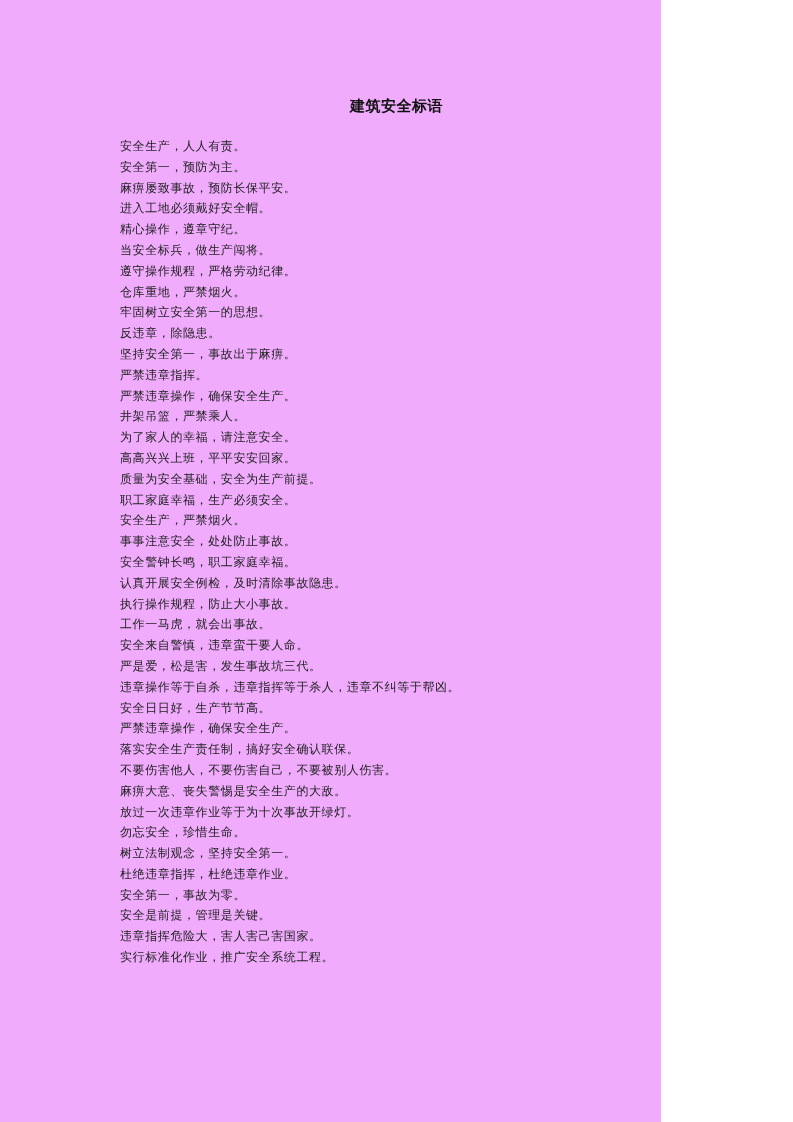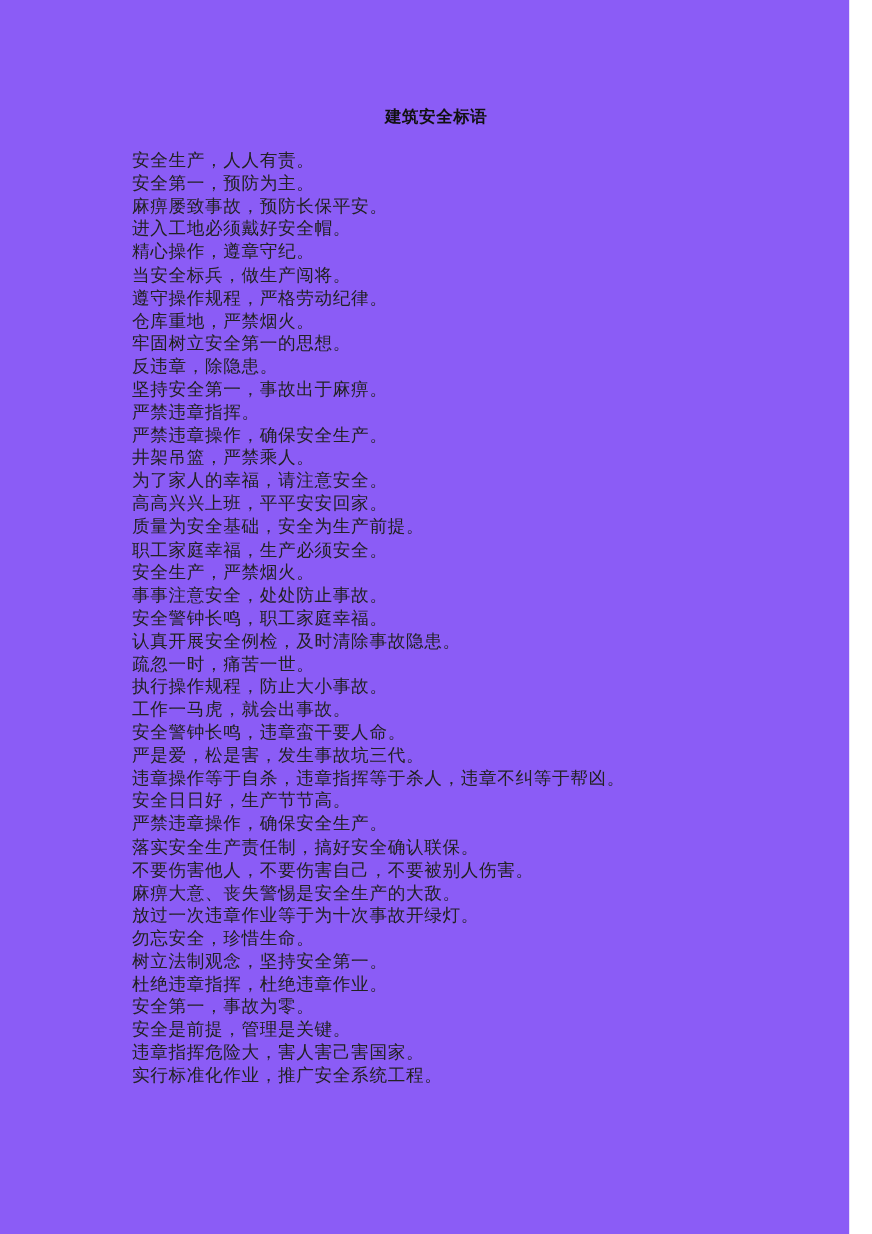--- a/index.html
+++ b/index.html
@@ -11,23 +11,23 @@
       width: 793px;
       height: 1122px;
       position: relative;
       overflow: hidden;
       font-family: "DejaVu Serif", "Liberation Serif", serif;
       color: #1a1a1a;
     }
     .page {
       position: absolute;
       left: 0; top: 0;
-      width: 772px;
+      width: 661px;
       height: 1122px;
-      background: #8b5cf6;
+      background: #f0abfc;
     }
     .title {
       position: absolute;
       left: 0;
       width: 793px;
       top: 95px;
       text-align: center;
       font-family: "DejaVu Sans", "Liberation Sans", sans-serif;
       font-weight: bold;
       font-size: 15px;
@@ -37,21 +37,21 @@
     }
     .body-list {
       position: absolute;
       left: 120px;
       top: 136px;
       margin: 0;
       padding: 0;
       list-style: none;
     }
     .body-list li {
-      font-size: 16px;
+      font-size: 12px;
       line-height: 20.8px;
       height: 20.8px;
       white-space: nowrap;
       color: #222222;
       letter-spacing: 0.6px;
     }
   </style>
 </head>
 <body>
 
@@ -73,24 +73,23 @@
     <li>严禁违章操作，确保安全生产。</li>
     <li>井架吊篮，严禁乘人。</li>
     <li>为了家人的幸福，请注意安全。</li>
     <li>高高兴兴上班，平平安安回家。</li>
     <li>质量为安全基础，安全为生产前提。</li>
     <li>职工家庭幸福，生产必须安全。</li>
     <li>安全生产，严禁烟火。</li>
     <li>事事注意安全，处处防止事故。</li>
     <li>安全警钟长鸣，职工家庭幸福。</li>
     <li>认真开展安全例检，及时清除事故隐患。</li>
-    <li>疏忽一时，痛苦一世。</li>
     <li>执行操作规程，防止大小事故。</li>
     <li>工作一马虎，就会出事故。</li>
-    <li>安全警钟长鸣，违章蛮干要人命。</li>
+    <li>安全来自警慎，违章蛮干要人命。</li>
     <li>严是爱，松是害，发生事故坑三代。</li>
     <li>违章操作等于自杀，违章指挥等于杀人，违章不纠等于帮凶。</li>
     <li>安全日日好，生产节节高。</li>
     <li>严禁违章操作，确保安全生产。</li>
     <li>落实安全生产责任制，搞好安全确认联保。</li>
     <li>不要伤害他人，不要伤害自己，不要被别人伤害。</li>
     <li>麻痹大意、丧失警惕是安全生产的大敌。</li>
     <li>放过一次违章作业等于为十次事故开绿灯。</li>
     <li>勿忘安全，珍惜生命。</li>
     <li>树立法制观念，坚持安全第一。</li>

